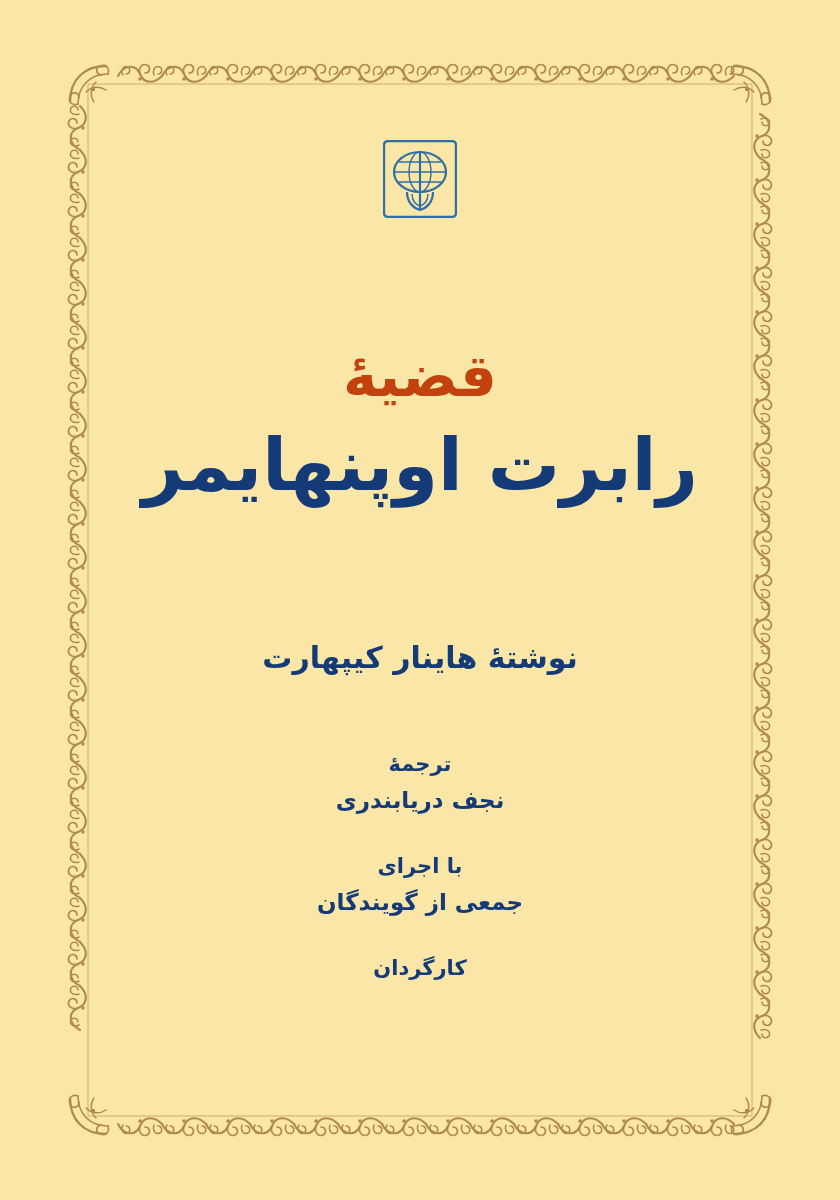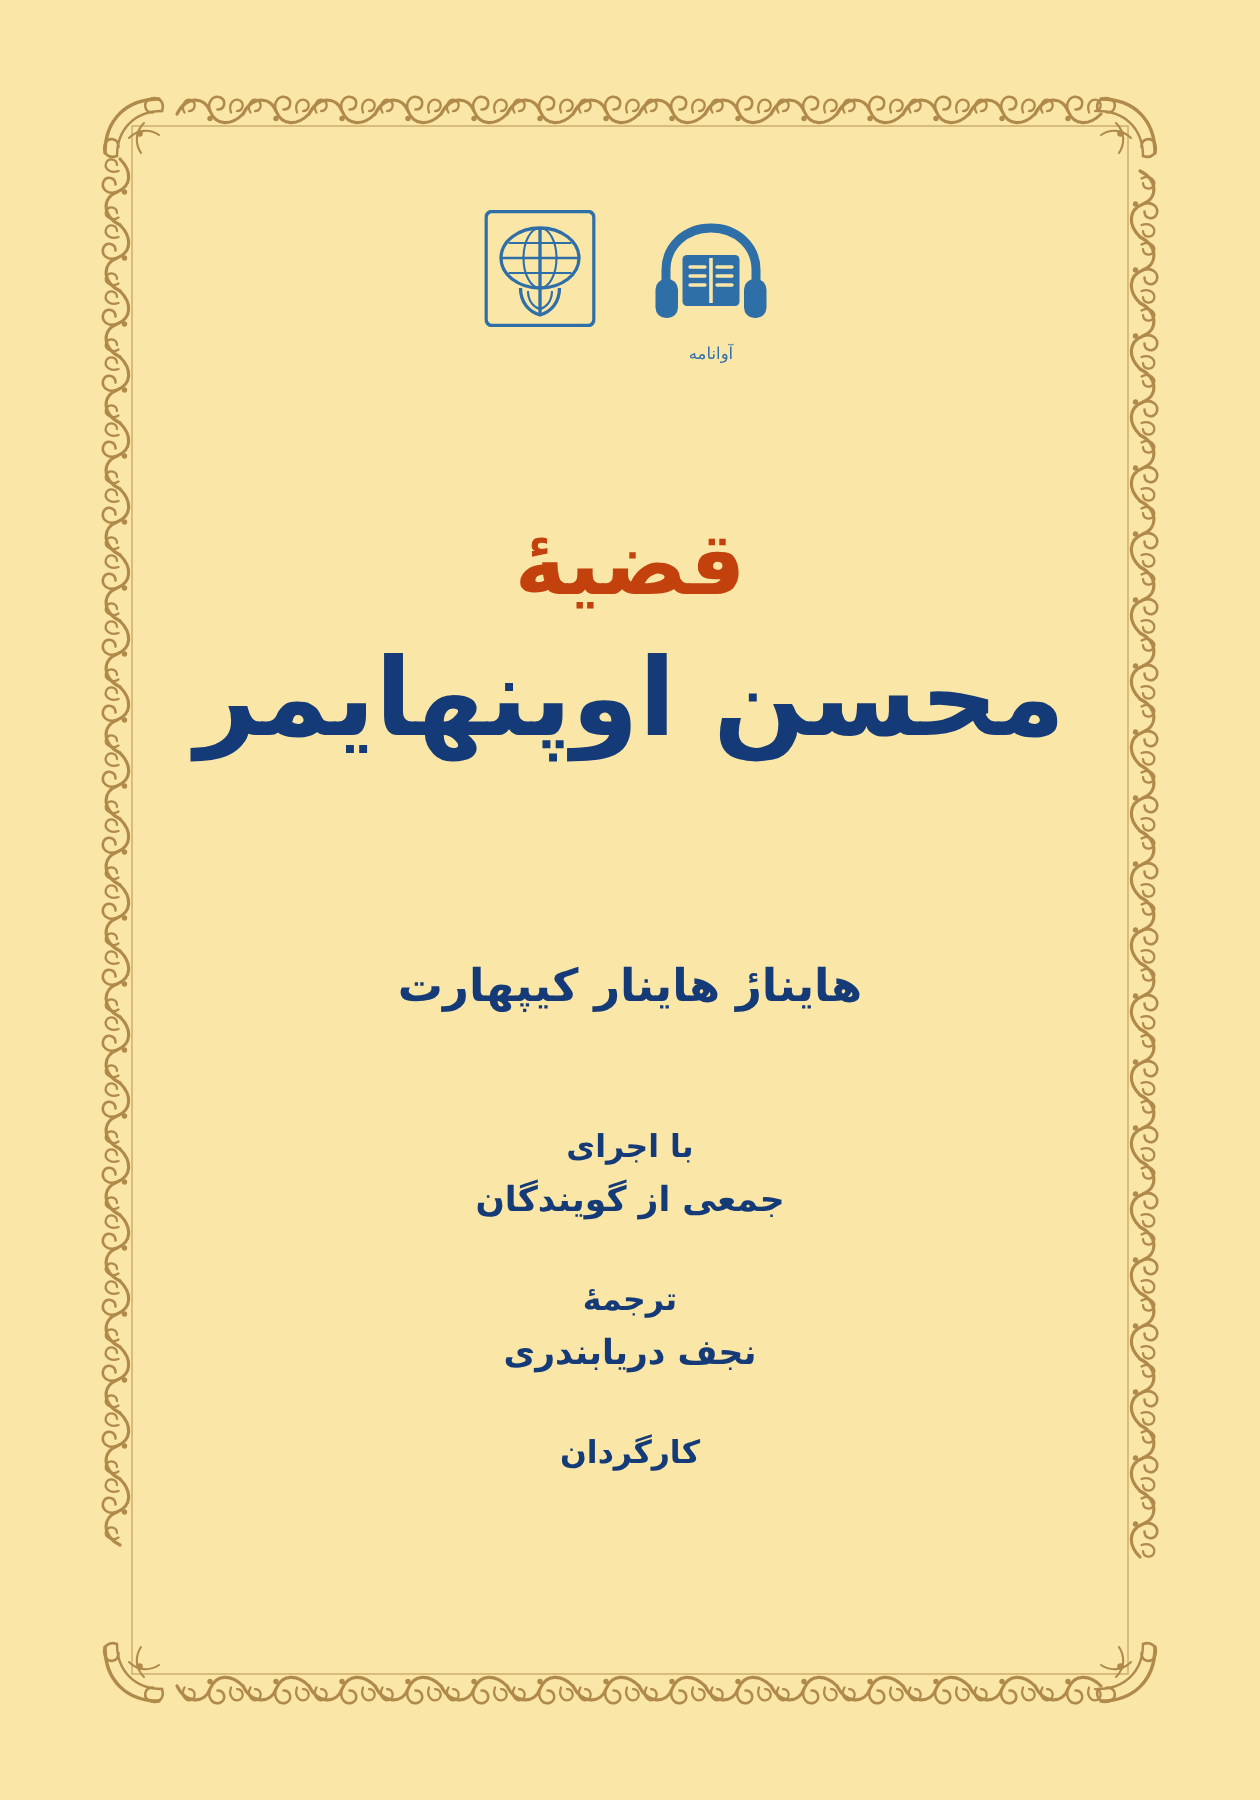--- a/index.html
+++ b/index.html
@@ -275,57 +275,42 @@
         <path d="M16,22 H58" stroke="#2f6fa8" stroke-width="1.4"></path>
         <path d="M16,42 H58" stroke="#2f6fa8" stroke-width="1.4"></path>
         <ellipse cx="37" cy="32" rx="11" ry="20" fill="none" stroke="#2f6fa8" stroke-width="1.4"></ellipse>
         <path d="M37,12 V70" stroke="#2f6fa8" stroke-width="2.2"></path>
         <path d="M24,52 C24,62 30,68 37,70 C44,68 50,62 50,52" fill="none" stroke="#2f6fa8" stroke-width="2.2"></path>
         <path d="M29,54 C29,61 33,65 37,66" fill="none" stroke="#2f6fa8" stroke-width="1.4"></path>
         <path d="M45,54 C45,61 41,65 37,66" fill="none" stroke="#2f6fa8" stroke-width="1.4"></path>
       </svg>
     </div>
 
-    <div class="logo-audiobook">
-      <svg width="86" height="86" viewBox="0 0 86 86" xmlns="http://www.w3.org/2000/svg" aria-hidden="true">
-
-        <path d="M13,52 V40 C13,24 26,12 43,12 C60,12 73,24 73,40 V52" fill="none" stroke="#2f6fa8" stroke-width="6" stroke-linecap="round"></path>
-
-        <rect x="6" y="46" width="15" height="26" rx="7" fill="#2f6fa8"></rect>
-        <rect x="65" y="46" width="15" height="26" rx="7" fill="#2f6fa8"></rect>
-
-        <rect x="24" y="30" width="38" height="34" rx="3" fill="#2f6fa8"></rect>
-        <path d="M43,32 V62" stroke="#fae6a6" stroke-width="2.4"></path>
-        <path d="M29,38 H39 M29,44 H39 M29,50 H39" stroke="#fae6a6" stroke-width="2.2" stroke-linecap="round"></path>
-        <path d="M47,38 H57 M47,44 H57 M47,50 H57" stroke="#fae6a6" stroke-width="2.2" stroke-linecap="round"></path>
-      </svg>
-      <div class="caption">آوانامه</div>
-    </div>
 
   </div>
 
   <div class="text-block">
 
     <div class="title-line1">قضیهٔ</div>
-    <div class="title-line2">محسن اوپنهایمر</div>
-
-    <div class="author">هاینارٔ هاینار کیپهارت</div>
+    <div class="title-line2">رابرت اوپنهایمر</div>
+
+    <div class="author">نوشتهٔ هاینار کیپهارت</div>
 
     <div class="credits">
+
+      <div class="credit-group">
+        <div class="credit-label">ترجمهٔ</div>
+        <div class="credit-value">نجف دریابندری</div>
+      </div>
 
       <div class="credit-group">
         <div class="credit-label">با اجرای</div>
         <div class="credit-value">جمعی از گویندگان</div>
       </div>
 
       <div class="credit-group">
-        <div class="credit-label">ترجمهٔ</div>
-        <div class="credit-value">نجف دریابندری</div>
-      </div>
-
-      <div class="credit-group">
         <div class="credit-label">کارگردان</div>
       </div>
 
     </div>
   </div>
 
 </div>
 
 </body></html>

